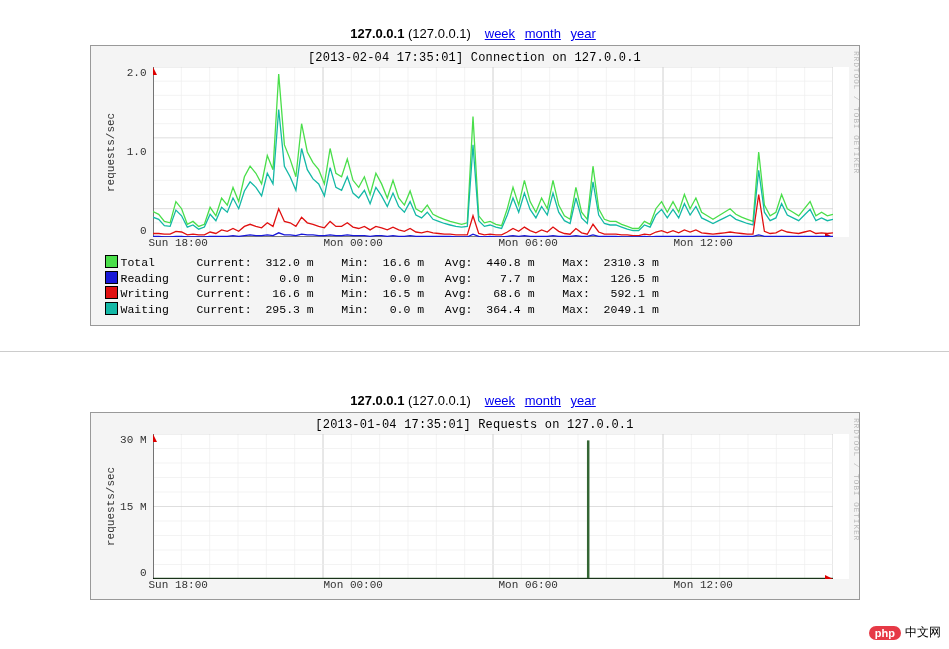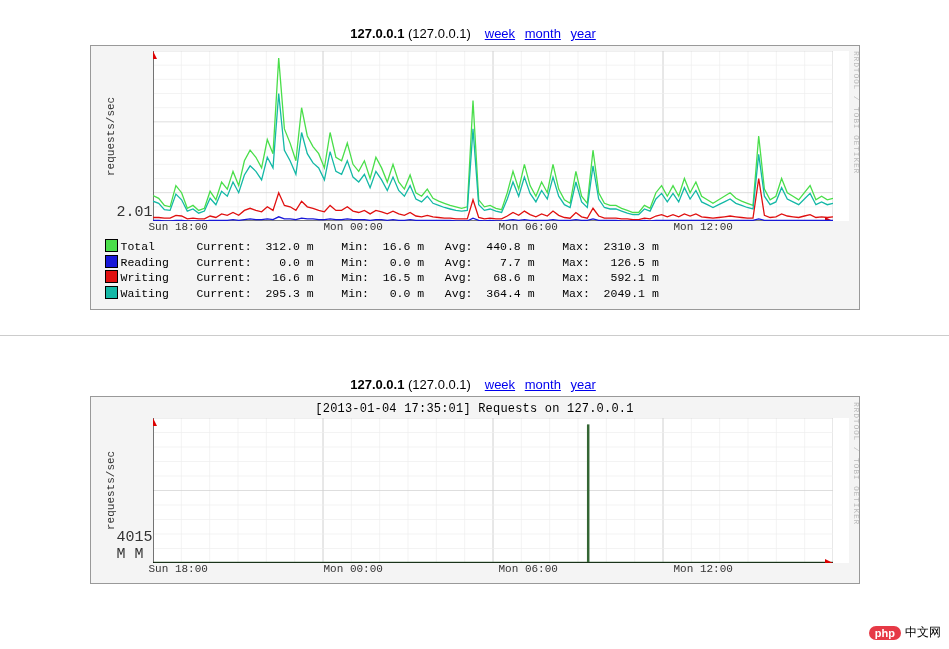--- a/index.html
+++ b/index.html
@@ -8,21 +8,21 @@
   .header { text-align:center; margin-bottom:4px; font-size:13px; }
   .header .bold { font-weight:bold; }
   .header .ip { color:#000; }
   .header a { color:#0000EE; text-decoration:underline; margin:0 3px; }
   .hr { border:0; border-top:1px solid #ccc; margin:15px 0; width:100%; }
 
   .graph-outer { position:relative; width:770px; margin:0 auto; border:1px solid #999; background:#f4f4f4; padding:5px 10px 8px 10px; box-sizing:border-box; }
   .graph-title { text-align:center; font-family:"Courier New",monospace; font-size:12px; margin-bottom:2px; letter-spacing:0.2px; }
   .plot-wrap { display:flex; align-items:stretch; }
   .ylabel { writing-mode:vertical-rl; transform:rotate(180deg); text-align:center; font-family:"Courier New",monospace; font-size:11px; padding-right:4px; color:#333; }
-  .yticks { display:flex; justify-content:space-between; align-items:flex-end; font-family:"Courier New",monospace; font-size:15px; color:#333; padding-right:6px; width:30px; }
+  .yticks { display:flex; flex-direction:column; justify-content:space-between; align-items:flex-end; font-family:"Courier New",monospace; font-size:11px; color:#333; padding-right:6px; width:30px; }
   .plot { position:relative; flex:1; height:170px; background:#fff; }
   .xticks { display:flex; font-family:"Courier New",monospace; font-size:11px; margin-left:48px; color:#333; }
   .xticks span { flex:1; }
   .legend-block { font-family:"Courier New",monospace; font-size:11.5px; line-height:1.35; margin-top:6px; margin-left:4px; color:#000; white-space:pre; }
   .lsw { display:inline-block; width:11px; height:11px; border:1px solid #000; vertical-align:-2px; margin-right:3px; }
   .credit { position:absolute; right:-2px; top:5px; width:14px; height:calc(100% - 10px); font-family:"Courier New",monospace; font-size:8px; letter-spacing:0.8px; color:#bbb; writing-mode:vertical-rl; text-align:left; }
   .watermark { position:fixed; bottom:8px; right:8px; font-size:12px; font-family:Arial; display:flex; align-items:center; gap:4px; }
   .wm-badge { background:#e63946; color:#fff; border-radius:10px; padding:1px 6px; font-weight:bold; font-size:11px;}
   svg { display:block; }
 </style>
@@ -35,20 +35,21 @@
     <div class="header">
       <span class="bold">127.0.0.1</span>
       <span class="ip">(127.0.0.1)</span>&nbsp;&nbsp;
       <a href="#">week</a>
       <a href="#">month</a>
       <a href="#">year</a>
     </div>
 
     <div class="graph-outer">
       <div class="credit">RRDTOOL / TOBI OETIKER</div>
+      <div class="graph-title">[2013-02-04 17:35:01] Connection on 127.0.0.1</div>
       <div class="plot-wrap">
         <div class="ylabel">requests/sec</div>
         <div class="yticks" style="height:170px;">
           <span>2.0</span>
           <span>1.0</span>
           <span>0</span>
         </div>
         <div class="plot" id="plot0" style="height:170px;">
             <svg width="680" height="170">
               <rect width="680" height="170" fill="#fff"></rect>
@@ -125,21 +126,21 @@
       <a href="#">month</a>
       <a href="#">year</a>
     </div>
 
     <div class="graph-outer">
       <div class="credit">RRDTOOL / TOBI OETIKER</div>
       <div class="graph-title">[2013-01-04 17:35:01] Requests on 127.0.0.1</div>
       <div class="plot-wrap">
         <div class="ylabel">requests/sec</div>
         <div class="yticks" style="height:145px;">
-          <span>40 M</span>
+          <span>30 M</span>
           <span>15 M</span>
           <span>0</span>
         </div>
         <div class="plot" id="plot1" style="height:145px;">
             <svg width="680" height="145">
               <rect width="680" height="145" fill="#fff"></rect>
               <line x1="0" x2="0" y1="0" y2="145" stroke="#d0d0d0" stroke-width="1"></line>
               <line x1="28.333333333333332" x2="28.333333333333332" y1="0" y2="145" stroke="#eee" stroke-width="0.7"></line>
               <line x1="56.666666666666664" x2="56.666666666666664" y1="0" y2="145" stroke="#eee" stroke-width="0.7"></line>
               <line x1="85" x2="85" y1="0" y2="145" stroke="#eee" stroke-width="0.7"></line>

